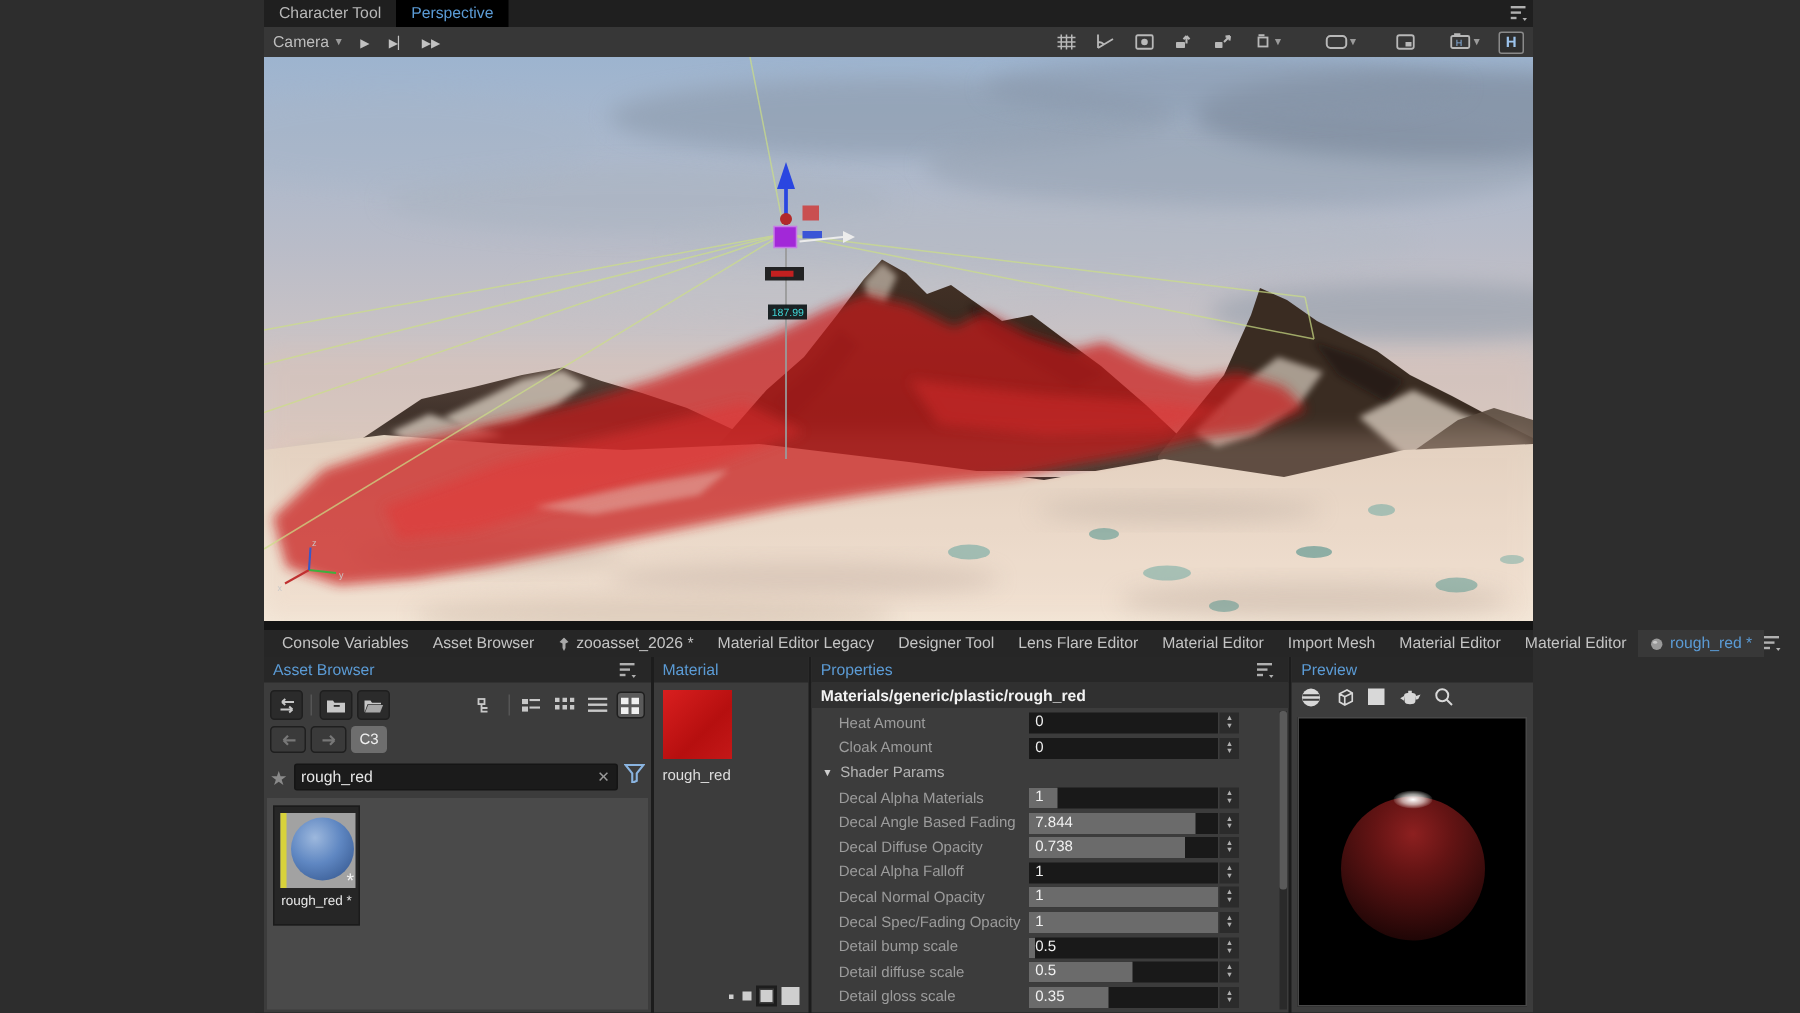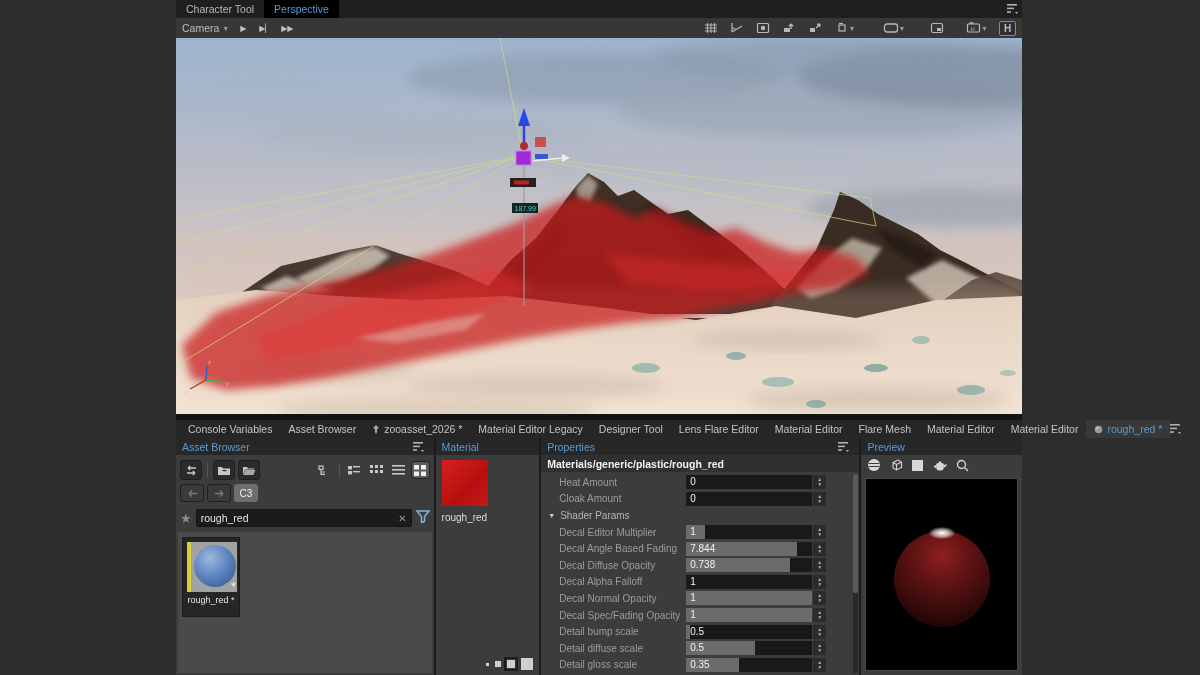--- a/index.html
+++ b/index.html
@@ -366,21 +366,21 @@
     <div class="doctab">
         <span>Designer Tool</span>
       </div>
     <div class="doctab">
         <span>Lens Flare Editor</span>
       </div>
     <div class="doctab">
         <span>Material Editor</span>
       </div>
     <div class="doctab">
-        <span>Flare Mesh</span>
+        <span>Import Mesh</span>
       </div>
     <div class="doctab">
         <span>Material Editor</span>
       </div>
     <div class="doctab">
         <span>Material Editor</span>
       </div>
     <div class="doctab active">
       <span class="dticon">
           <svg width="9" height="9" viewBox="0 0 9 9">
@@ -571,21 +571,21 @@
         </div>
 
         <div class="prop-row">
           <span class="prop-section">
               <span class="sec-arrow">▼</span>
               <span>Shader Params</span>
             </span>
         </div>
 
         <div class="prop-row">
-          <span class="prop-label">Decal Editor Multiplier</span>
+          <span class="prop-label">Decal Alpha Materials</span>
           <div class="prop-field">
             <div class="prop-fill" style="width: 15%;"></div>
             <span class="prop-value">1</span>
           </div>
           <div class="spinner">
               <span>▲</span>
               <span>▼</span>
             </div>
         </div>
 

